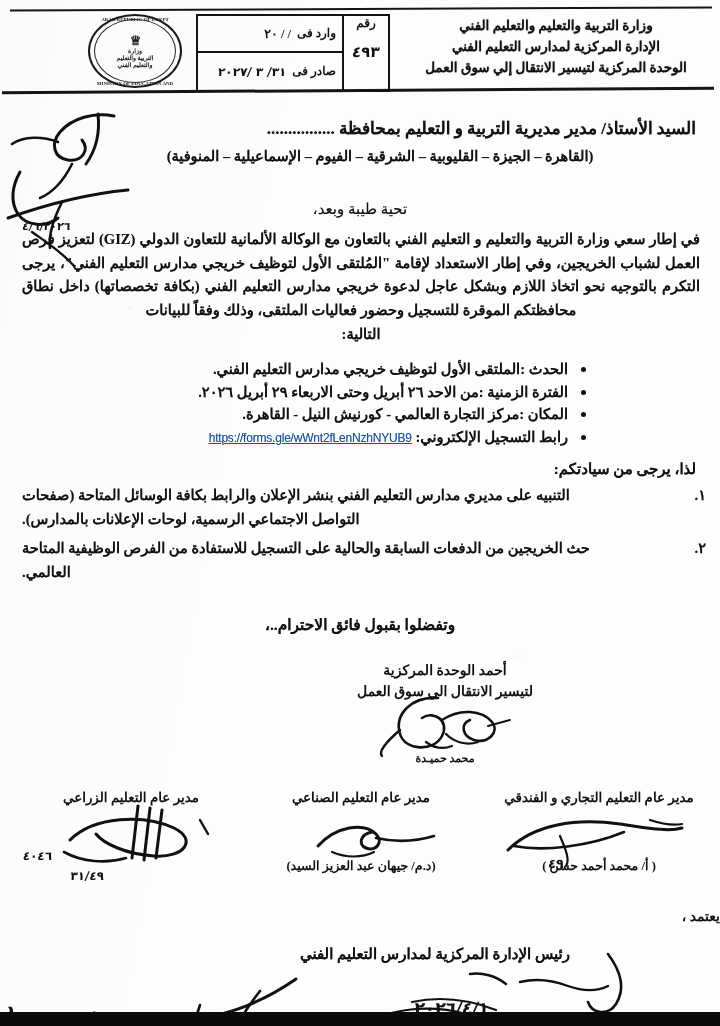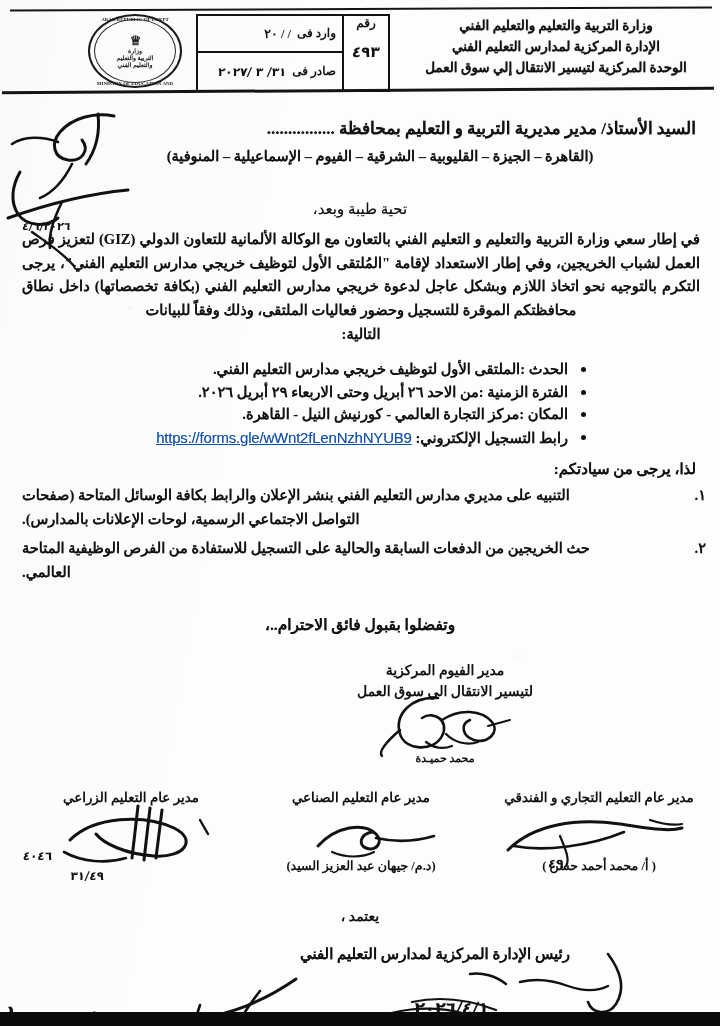--- a/index.html
+++ b/index.html
@@ -123,21 +123,21 @@
     text-shadow:0 0 .3px rgba(0,0,0,.35);
   }
   .bullets li::before{
     content:"";position:absolute;right:4px;top:.62em;
     width:5px;height:5px;background:#111;border-radius:50%;
   }
   .bullets li.link-li{padding-right:22px;}
   .reg-link{
     color:#0b51b8;text-decoration:underline;
     font-family:"Liberation Sans","DejaVu Sans",sans-serif;
-    font-size:15px;direction:ltr;unicode-bidi:embed;font-weight:normal;
+    font-size:12px;direction:ltr;unicode-bidi:embed;font-weight:normal;
     letter-spacing:-.2px;
   }
   .lead-in{
     position:absolute;top:360px;right:24px;
     font-size:15px;font-weight:bold;
     text-shadow:0 0 .5px rgba(0,0,0,.5);
   }
   .numlist{
     position:absolute;top:384px;right:14px;left:22px;
     margin:0;padding:0;list-style:none;
@@ -171,21 +171,21 @@
   }
   .sig-col{
     position:absolute;top:0;width:222px;text-align:center;
   }
   .sig-col .title{font-size:13.4px;font-weight:bold;white-space:nowrap;}
   .sig-col .person{margin-top:52px;font-size:12.6px;font-weight:bold;white-space:nowrap;}
   .sig-col.c1{right:2px;}
   .sig-col.c2{right:240px;}
   .sig-col.c3{right:470px;}
   .approve{
-    position:absolute;top:808px;right:0;left:0;text-align:center;
+    position:absolute;top:808px;right:0;left:0;text-align:right;
     font-size:14px;font-weight:bold;
   }
   .final-title{
     position:absolute;top:845px;right:120px;width:330px;text-align:center;
     font-size:15px;font-weight:bold;white-space:nowrap;
     text-shadow:0 0 .5px rgba(0,0,0,.5);
   }
   .bottom-bar{
     position:absolute;left:0;right:0;bottom:0;height:14px;background:#0b0b0b;
   }
@@ -282,21 +282,21 @@
       <li>
         <span class="idx">٢.</span>
         <span>حث الخريجين من الدفعات السابقة والحالية على التسجيل للاستفادة من الفرص الوظيفية المتاحة</span>
         <span class="l2">العالمي.</span>
       </li>
     </ol>
 
     <div class="closing">وتفضلوا بقبول فائق الاحترام..،</div>
 
     <div class="sig-main">
-      <div>مدير الفيوم المركزية</div>
+      <div>أحمد الوحدة المركزية</div>
       <div>لتيسير الانتقال الي سوق العمل</div>
       <div class="name">محمد حميـدة</div>
     </div>
 
     <svg class="scribble" style="top:590px;right:188px;width:190px;height:70px;" viewBox="0 0 190 70">
       <path class="ink" stroke-width="2.6" d="M96 8 C70 6 52 24 58 44 C63 61 92 62 100 46 C108 31 92 20 80 28"></path>
       <path class="ink" stroke-width="2.4" d="M58 40 C44 52 36 62 40 66"></path>
       <path class="ink" stroke-width="2.6" d="M100 30 C118 18 140 20 150 32 C158 42 146 54 132 50 C120 46 118 34 128 30"></path>
       <path class="ink" stroke-width="2.2" d="M104 44 C112 52 124 56 136 52"></path>
       <path class="ink" stroke-width="2.2" d="M84 52 C92 58 100 60 110 56"></path>

